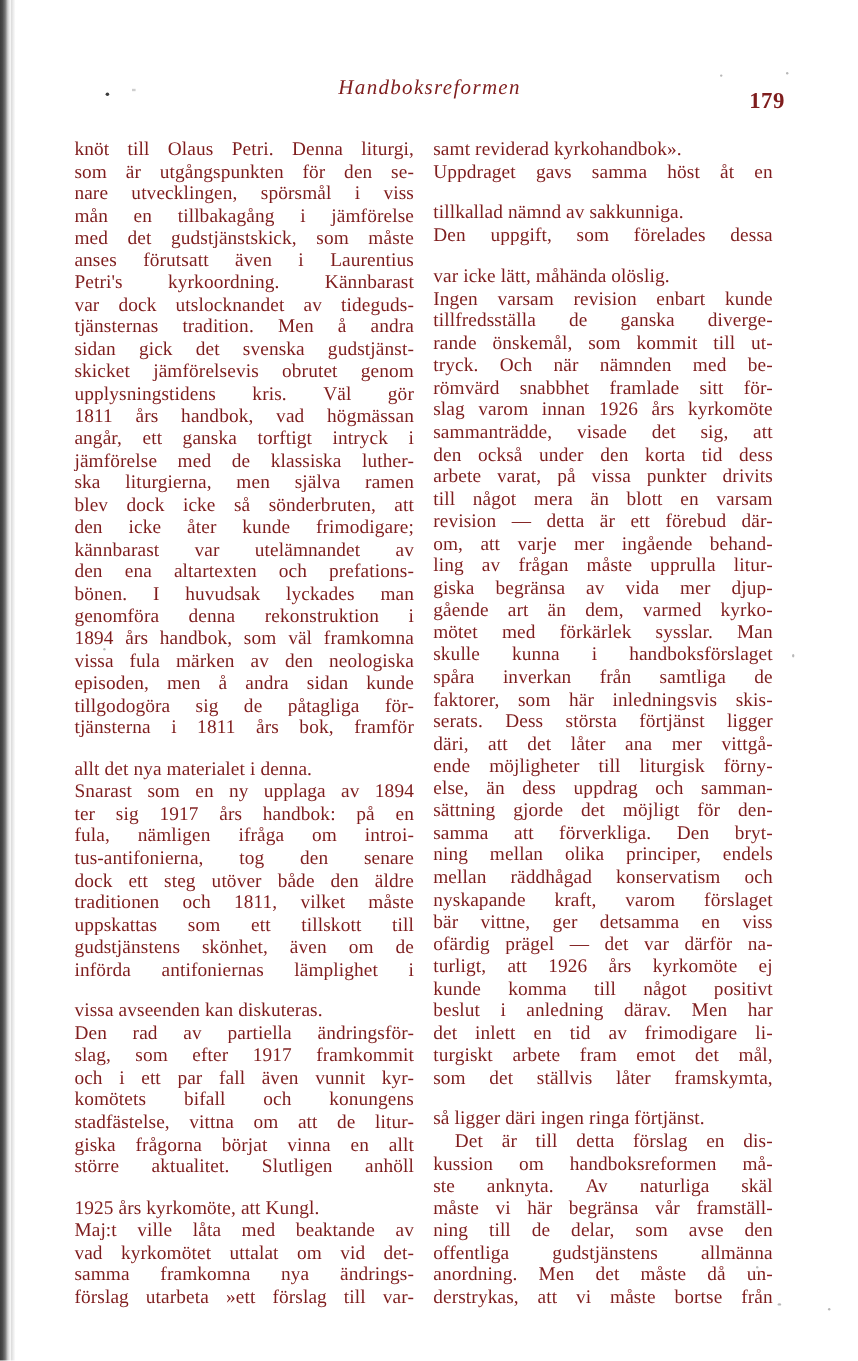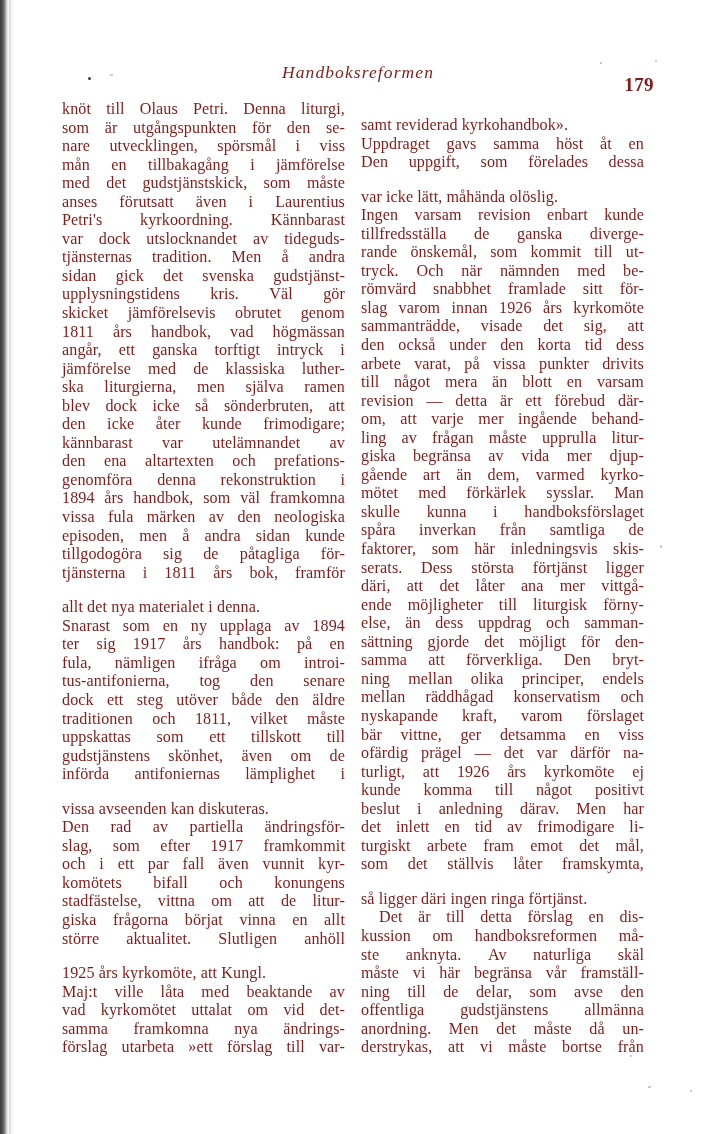--- a/index.html
+++ b/index.html
@@ -223,30 +223,30 @@
           <span>andra</span>
         </div>
         <div class="line j">
           <span>sidan</span>
           <span>gick</span>
           <span>det</span>
           <span>svenska</span>
           <span>gudstjänst-</span>
         </div>
         <div class="line j">
+          <span>skicket</span>
+          <span>jämförelsevis</span>
+          <span>obrutet</span>
+          <span>genom</span>
+        </div>
+        <div class="line j">
           <span>upplysningstidens</span>
           <span>kris.</span>
           <span>Väl</span>
           <span>gör</span>
-        </div>
-        <div class="line j">
-          <span>skicket</span>
-          <span>jämförelsevis</span>
-          <span>obrutet</span>
-          <span>genom</span>
         </div>
         <div class="line j">
           <span>1811</span>
           <span>års</span>
           <span>handbok,</span>
           <span>vad</span>
           <span>högmässan</span>
         </div>
         <div class="line j">
           <span>angår,</span>
@@ -290,20 +290,27 @@
           <span>var</span>
           <span>utelämnandet</span>
           <span>av</span>
         </div>
         <div class="line j">
           <span>den</span>
           <span>ena</span>
           <span>altartexten</span>
           <span>och</span>
           <span>prefations-</span>
+        </div>
+        <div class="line j">
+          <span>bönen.</span>
+          <span>I</span>
+          <span>huvudsak</span>
+          <span>lyckades</span>
+          <span>man</span>
         </div>
         <div class="line j">
           <span>genomföra</span>
           <span>denna</span>
           <span>rekonstruktion</span>
           <span>i</span>
         </div>
         <div class="line j">
           <span>1894</span>
           <span>års</span>
@@ -499,20 +506,21 @@
     <div class="col" id="col-right">
         <div class="line last">samt reviderad kyrkohandbok».</div>
         <div class="line j">
           <span>Uppdraget</span>
           <span>gavs</span>
           <span>samma</span>
           <span>höst</span>
           <span>åt</span>
           <span>en</span>
         </div>
+        <div class="line last">tillkallad nämnd av sakkunniga.</div>
         <div class="line j">
           <span>Den</span>
           <span>uppgift,</span>
           <span>som</span>
           <span>förelades</span>
           <span>dessa</span>
         </div>
         <div class="line last">var icke lätt, måhända olöslig.</div>
         <div class="line j">
           <span>Ingen</span>

